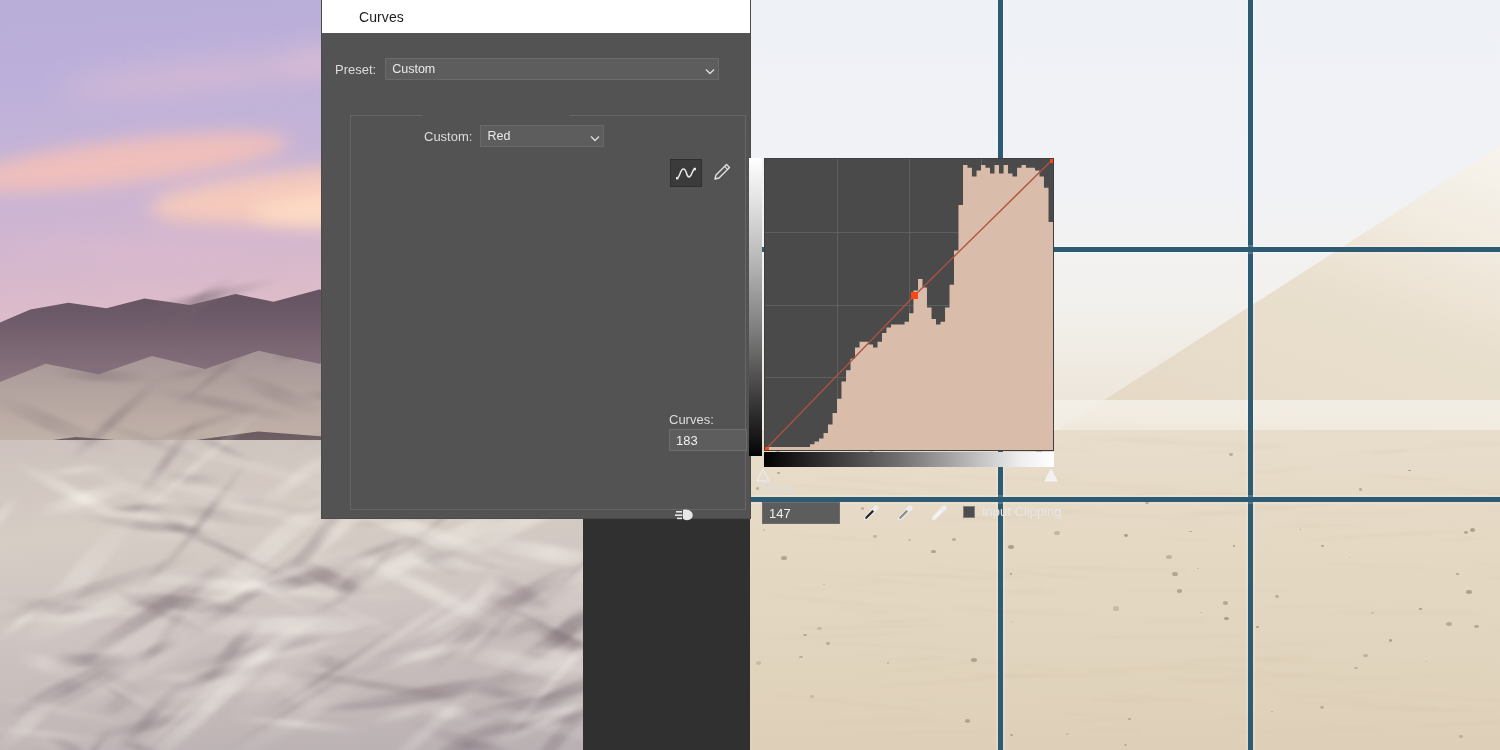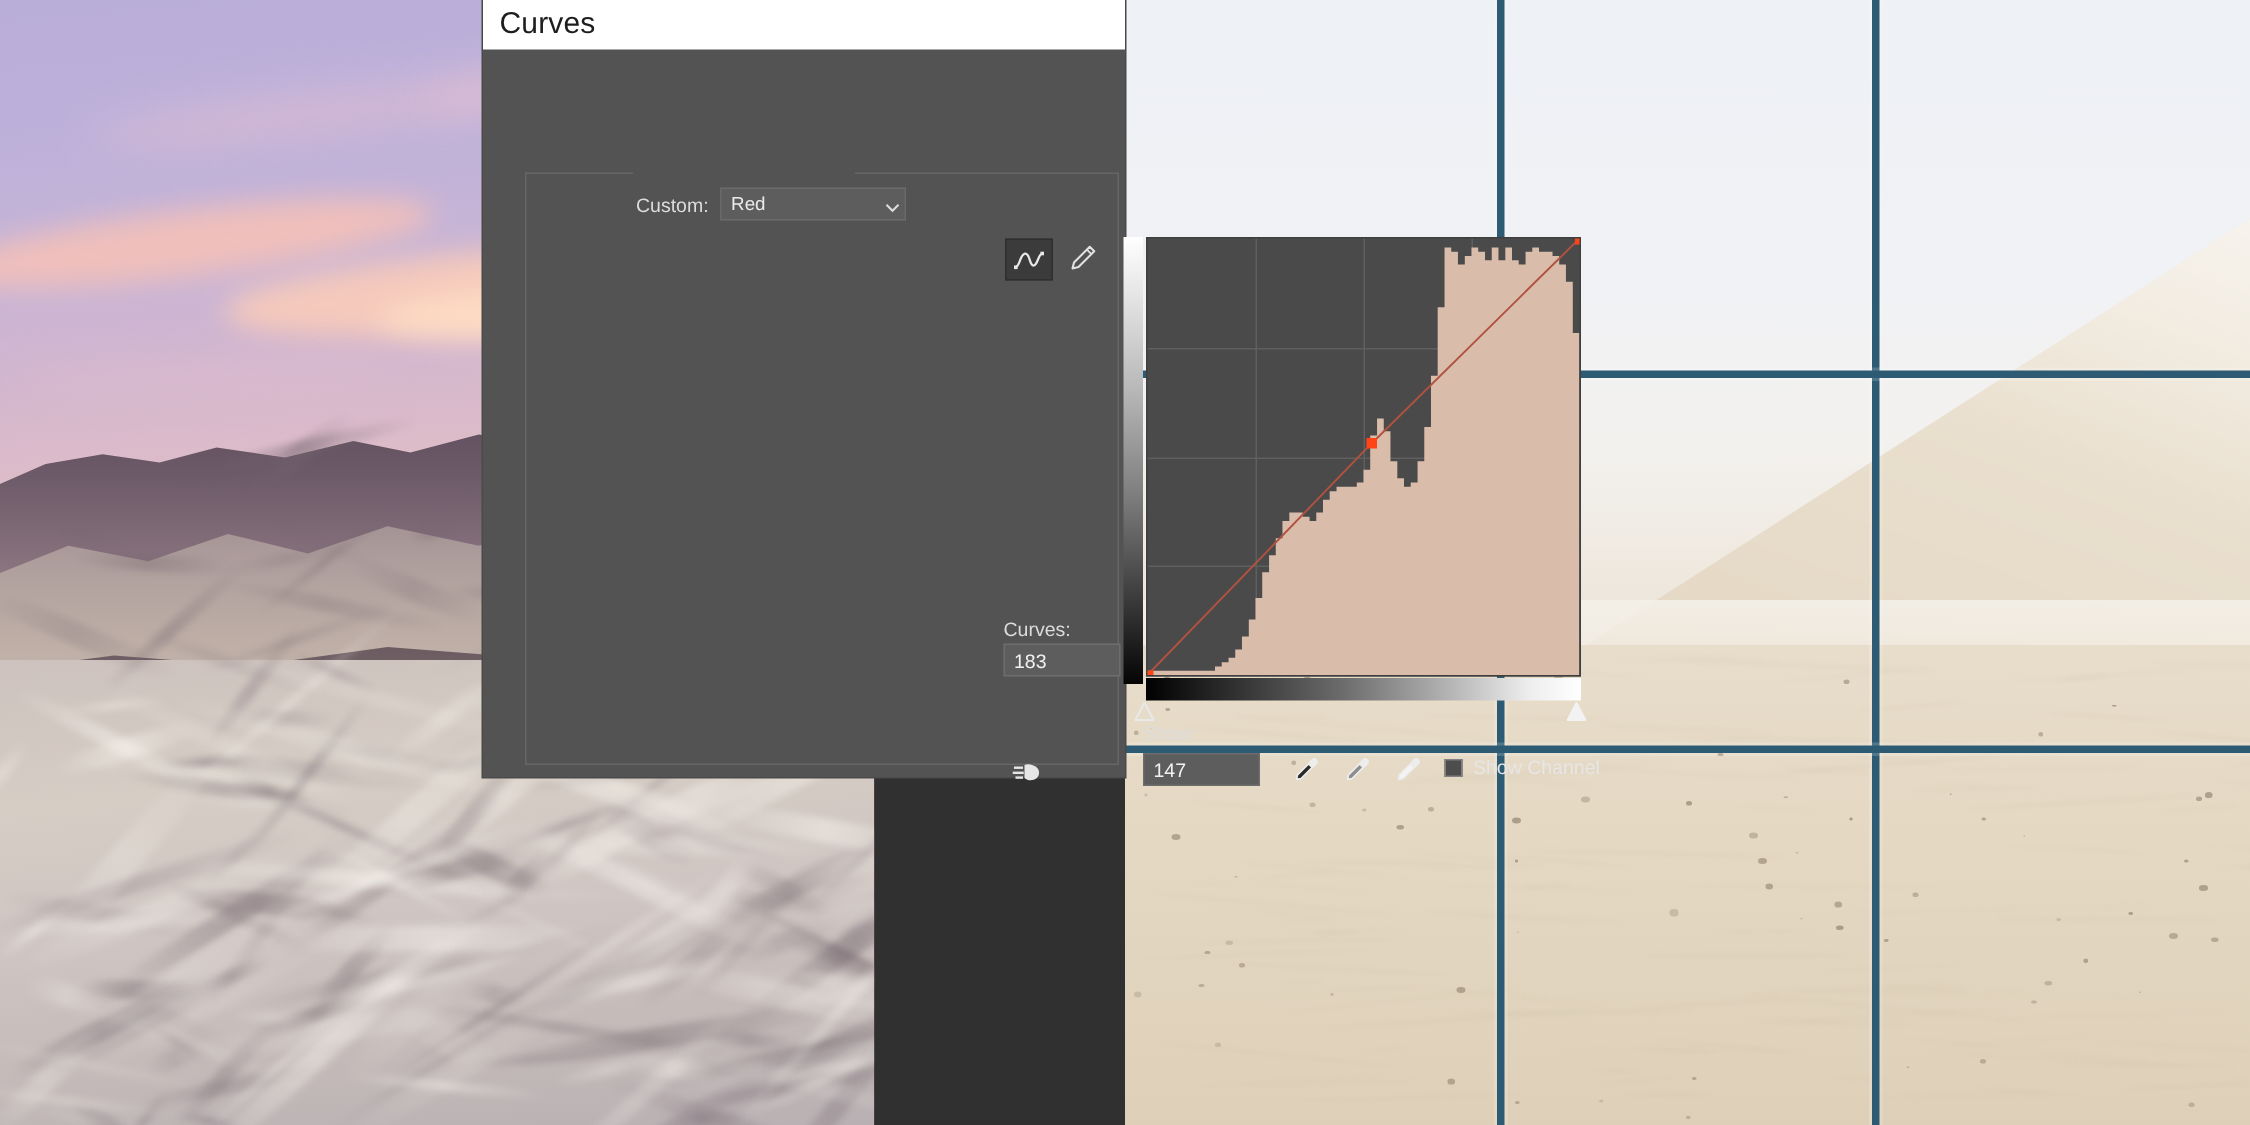--- a/index.html
+++ b/index.html
@@ -60,21 +60,21 @@
   .gh{height:5px;width:750px;left:750px;}
   .gglow{position:absolute;background:rgba(255,255,255,.5);}
 
   
   #darkCanvas{position:absolute;left:583px;top:518px;width:167px;height:232px;background:#303030;}
 
   
   #curvesPanel{position:absolute;left:322px;top:0;width:428px;height:518px;
     background:#535353;box-shadow:0 0 0 1px #4a4a4a;}
   #titleBar{height:33px;background:#ffffff;display:flex;align-items:center;padding-left:11px;}
-  #titleBar .ttl{font-size:20px;color:#1d1d1d;letter-spacing:.1px;}
+  #titleBar .ttl{font-size:14px;color:#1d1d1d;letter-spacing:.1px;margin-left:26px;}
   .panelBody{position:relative;height:485px;}
 
   .row{display:flex;align-items:center;}
   #presetRow{position:absolute;left:13px;top:25px;width:400px;}
   .lbl{font-size:13px;color:#dcdcdc;}
   .select{position:relative;background:#5d5d5d;border:1px solid #6a6a6a;height:20px;
     display:flex;align-items:center;color:#eaeaea;font-size:12.5px;padding:0 6px;}
   .select .chev{position:absolute;right:6px;top:50%;transform:translateY(-50%);
     width:7px;height:7px;}
   #presetSelect{width:320px;margin-left:9px;}
@@ -566,20 +566,31 @@
   <div id="darkCanvas"></div>
 
   <div id="curvesPanel">
 
     <div id="titleBar">
       <span class="ttl">Curves</span>
     </div>
 
     <div class="panelBody">
 
+      <div id="presetRow" class="row">
+        <span class="lbl">Preset:</span>
+        <div id="presetSelect" class="select">
+          <span>Custom</span>
+          <span class="chev">
+            <svg viewBox="0 0 10 10" width="10" height="10">
+                <path d="M1 3 L5 7 L9 3" fill="none" stroke="#dcdcdc" stroke-width="1.4"></path>
+              </svg>
+          </span>
+        </div>
+      </div>
 
       <div id="fsTopLeft"></div>
       <div id="fsTopRight"></div>
       <div id="channelFieldset"></div>
 
       <div id="channelRow" class="row">
         <span class="lbl">Custom:</span>
         <div id="channelSelect" class="select">
           <span>Red</span>
           <span class="chev">
@@ -669,19 +680,19 @@
       </div>
       <div id="drop3" class="dropper">
         <svg width="18" height="18" viewBox="0 0 18 18">
           <path d="M12.4 2.2 a2.4 2.4 0 0 1 3.4 3.4 L13.6 7.8 L10.2 4.4 Z" fill="#ededed"></path>
           <path d="M10.4 5.2 L12.8 7.6 L5.4 15 L2.4 15.6 L3 12.6 Z" fill="#f4f4f4" stroke="#ededed" stroke-width="1.1" stroke-linejoin="round"></path>
         </svg>
       </div>
 
       <div id="clipRow">
         <span id="clipBox"></span>
-        <span id="clipLabel">Show Channel</span>
+        <span id="clipLabel">Input Clipping</span>
       </div>
 
     </div>
   </div>
 
 </div>
 
 </body></html>

